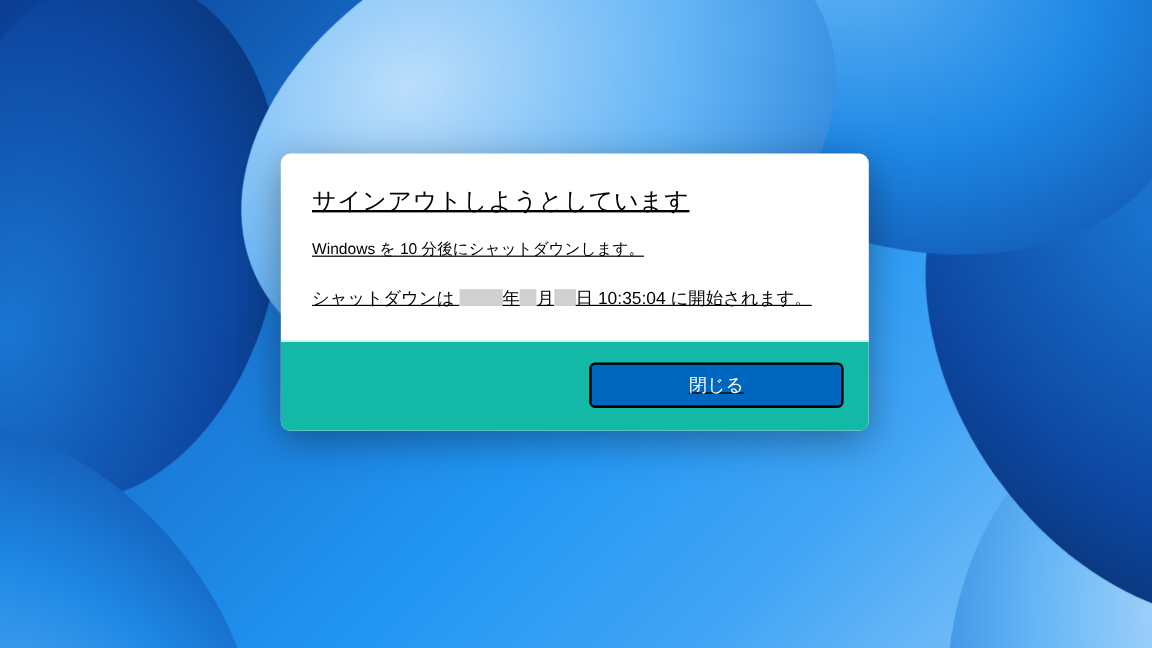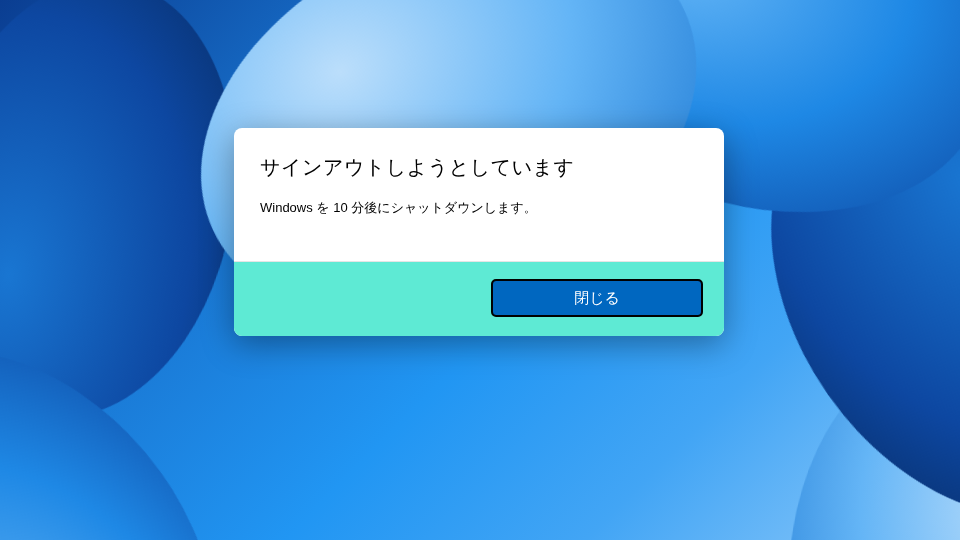--- a/index.html
+++ b/index.html
@@ -33,20 +33,21 @@
     .p8 { width: 440px; height: 300px; top: -100px; left: 40px; transform: rotate(280deg); }
     .dialog {
       position: absolute;
       width: 490px;
       top: 128px;
       left: 234px;
       background: #ffffff;
       border-radius: 8px;
       box-shadow: 0 8px 32px rgba(0,0,0,0.35);
       overflow: hidden;
+      text-decoration: underline;
     }
     .dialog-content {
       padding: 26px 26px 22px 26px;
     }
     .dialog-title {
       font-size: 20px;
       font-weight: 400;
       color: #000;
       margin-bottom: 18px;
       letter-spacing: 0.5px;
@@ -68,21 +69,21 @@
       vertical-align: -2px;
     }
     .rw1 { width: 36px; }
     .rw2 { width: 14px; }
     .rw3 { width: 18px; }
     .dialog-footer {
       border-top: 1px solid #e5e5e5;
       padding: 18px 22px 20px 22px;
       display: flex;
       justify-content: flex-end;
-      background: #5eead4;
+      background: #14b8a6;
     }
     .close-btn {
       width: 210px;
       height: 36px;
       background: #0067c0;
       color: #ffffff;
       border: 1px solid #003e73;
       outline: 2px solid #000;
       outline-offset: -1px;
       border-radius: 4px;
@@ -104,17 +105,20 @@
   <div class="petal light p4"></div>
   <div class="petal dark p3"></div>
   <div class="petal p2"></div>
   <div class="petal light p1"></div>
 </div>
 
 <div class="dialog">
   <div class="dialog-content">
     <div class="dialog-title">サインアウトしようとしています</div>
     <div class="dialog-message">Windows を 10 分後にシャットダウンします。</div>
+    <div class="dialog-schedule">
+      <span>シャットダウンは </span><span class="redact rw1"></span><span>年</span><span class="redact rw2"></span><span>月</span><span class="redact rw3"></span><span>日 </span><span>10:35:04</span><span> に開始されます。</span>
+    </div>
   </div>
   <div class="dialog-footer">
     <button class="close-btn">閉じる</button>
   </div>
 </div>
 
 </body></html>

